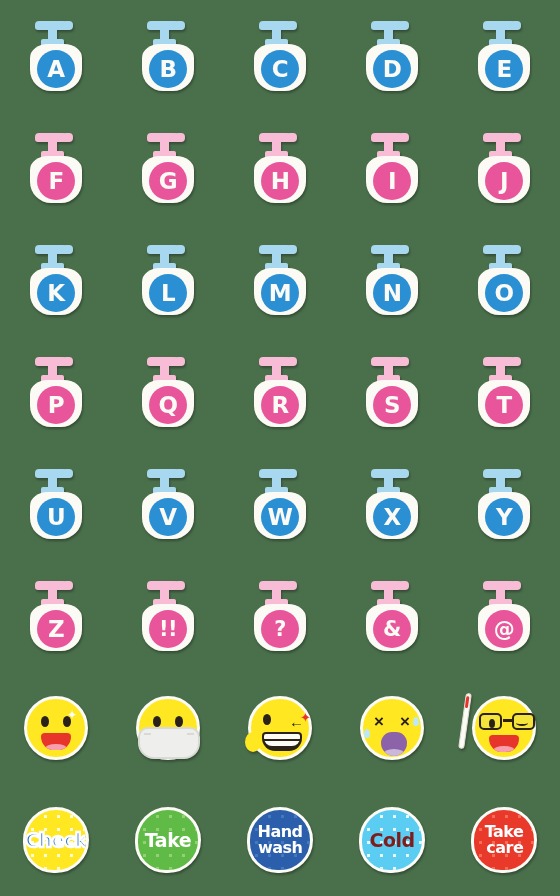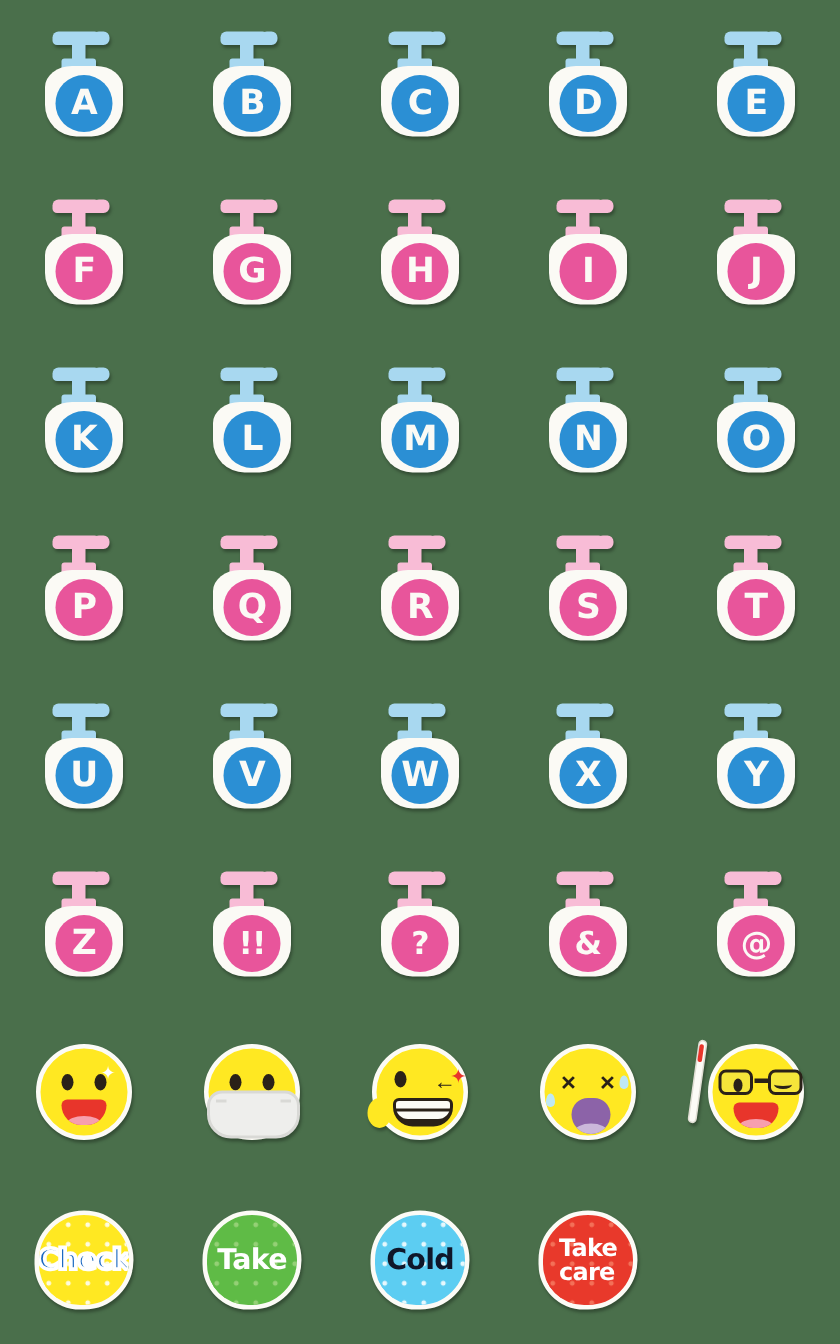--- a/index.html
+++ b/index.html
@@ -362,21 +362,21 @@
     position: absolute;
     inset: 0;
     opacity: 0.85;
   }
   .badge .txt {
     position: relative;
     z-index: 2;
     font-weight: bold;
     font-family: "DejaVu Sans", sans-serif;
     line-height: 1.0;
-    text-align: left;
+    text-align: right;
     letter-spacing: -0.5px;
   }
   .badge .txt.one { font-size: 19px; }
   .badge .txt.two { font-size: 16px; }
 </style>
 </head>
 <body>
 
 <div id="grid">
     <div class="cell">
@@ -711,24 +711,34 @@
     <div class="cell">
       <div class="badge" style="background: rgb(95, 187, 70);">
         <div class="tail" style="background: rgb(95, 187, 70);"></div>
         <div class="dots" style="background-image: radial-gradient(rgb(158, 212, 127) 1.6px, transparent 1.7px); background-size: 13px 13px;"></div>
         <div class="txt one" style="color: rgb(255, 255, 255); -webkit-text-stroke: 2.5px transparent;">
           <div>Take</div>
         </div>
       </div>
     </div>
     <div class="cell">
+      <div class="badge" style="background: rgb(43, 95, 171);">
+        <div class="tail" style="background: rgb(43, 95, 171);"></div>
+        <div class="dots" style="background-image: radial-gradient(rgb(74, 124, 196) 1.6px, transparent 1.7px); background-size: 13px 13px;"></div>
+        <div class="txt two" style="color: rgb(255, 255, 255); -webkit-text-stroke: 2.5px transparent;">
+          <div>Hand</div>
+          <div>wash</div>
+        </div>
+      </div>
+    </div>
+    <div class="cell">
       <div class="badge" style="background: rgb(92, 205, 242);">
         <div class="tail" style="background: rgb(92, 205, 242);"></div>
         <div class="dots" style="background-image: radial-gradient(rgb(255, 255, 255) 1.6px, transparent 1.7px); background-size: 13px 13px;"></div>
-        <div class="txt one" style="color: #0f172a; -webkit-text-stroke: 2.5px transparent;">
+        <div class="txt one" style="color: #7f1d1d; -webkit-text-stroke: 2.5px transparent;">
           <div>Cold</div>
         </div>
       </div>
     </div>
     <div class="cell">
       <div class="badge" style="background: rgb(232, 57, 43);">
         <div class="tail" style="background: rgb(232, 57, 43);"></div>
         <div class="dots" style="background-image: radial-gradient(rgb(245, 122, 96) 1.6px, transparent 1.7px); background-size: 13px 13px;"></div>
         <div class="txt two" style="color: rgb(255, 255, 255); -webkit-text-stroke: 2.5px transparent;">
           <div>Take</div>

